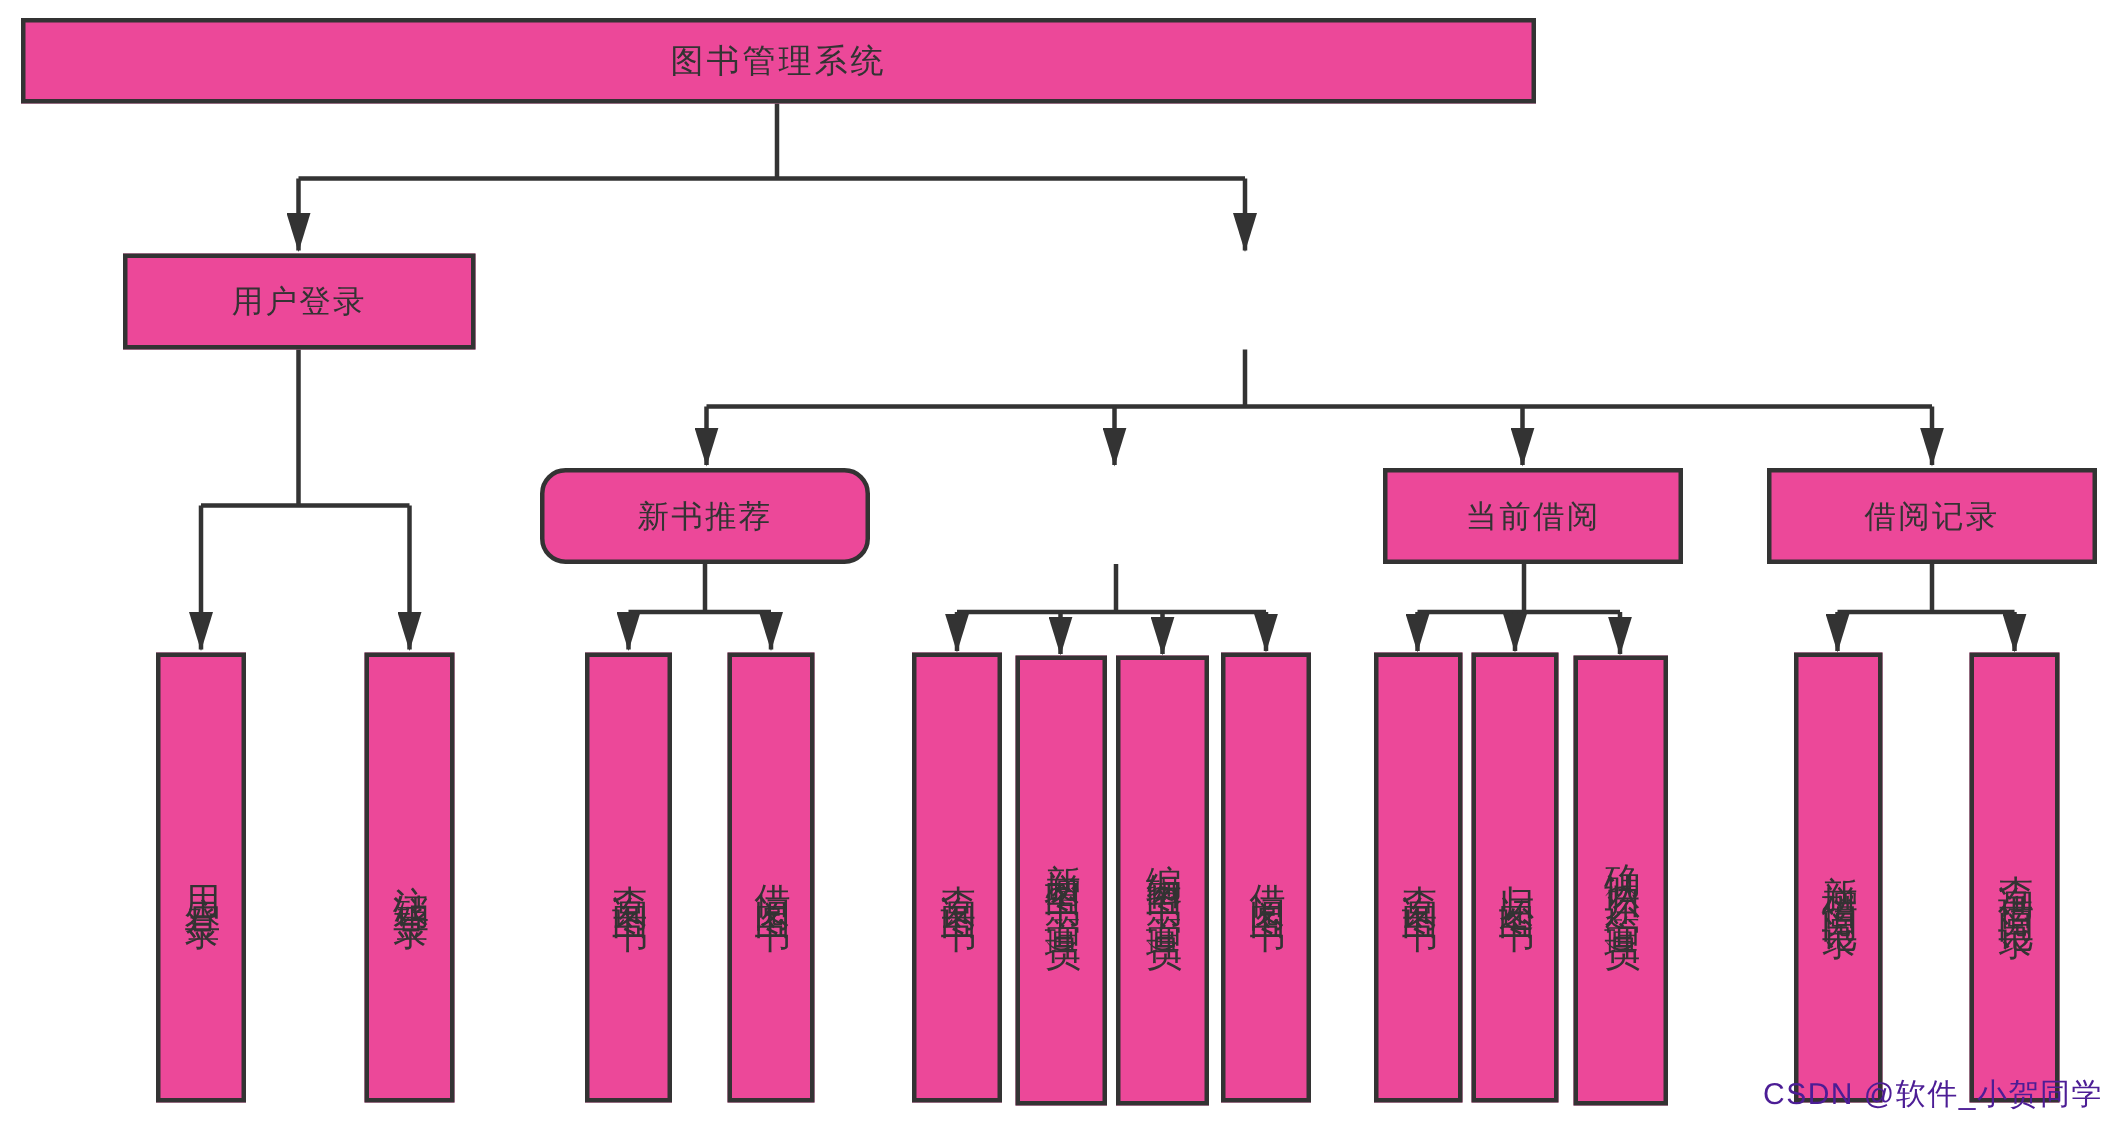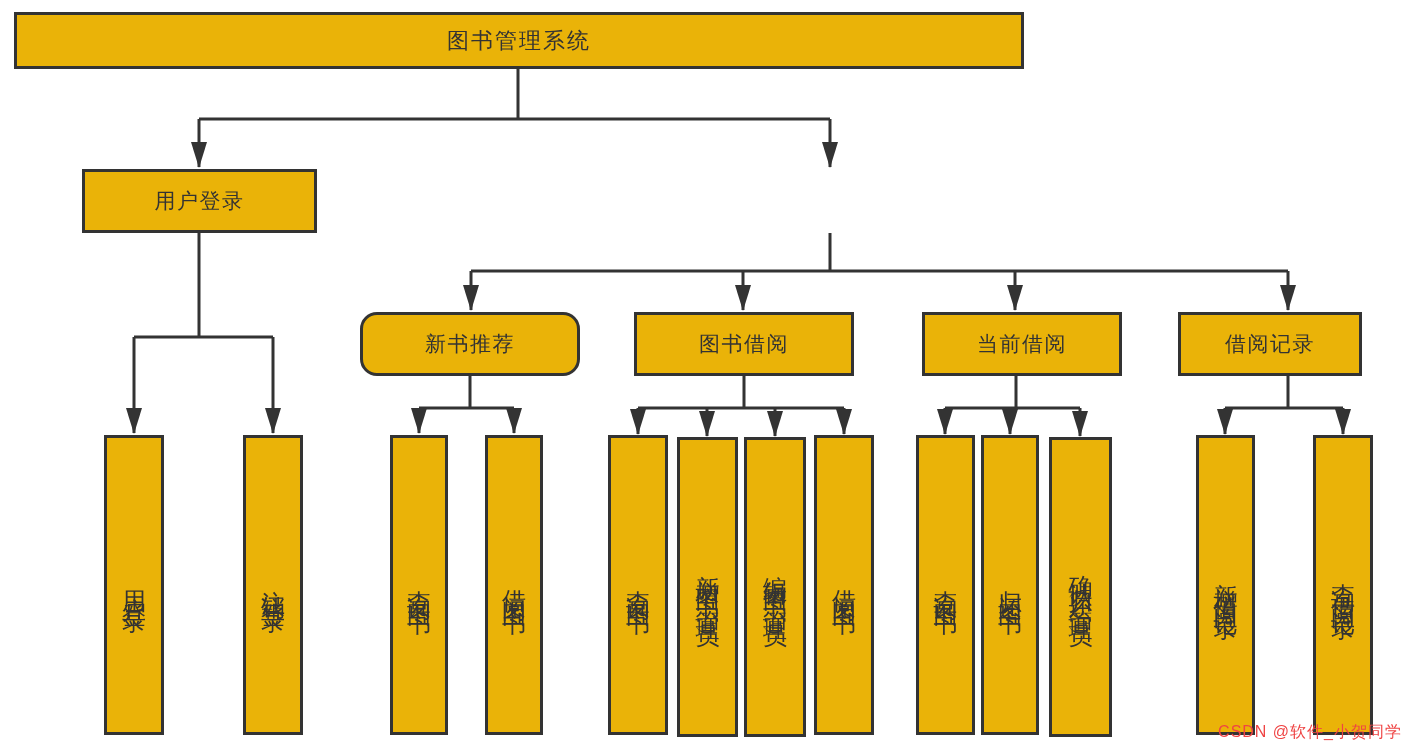--- a/index.html
+++ b/index.html
@@ -20,21 +20,21 @@
     left: 0;
     top: 0;
     width: 1405px;
     height: 747px;
     z-index: 1;
   }
   .box {
     position: absolute;
     box-sizing: border-box;
     border: 3px solid #333333;
-    background: #eab308;
+    background: #ec4899;
     display: flex;
     align-items: center;
     justify-content: center;
     color: #333333;
     z-index: 2;
   }
   .box-h .label {
     font-size: 21px;
     letter-spacing: 1.5px;
     white-space: nowrap;
@@ -47,22 +47,22 @@
     writing-mode: vertical-rl;
     text-orientation: mixed;
     font-size: 24px;
     letter-spacing: 7px;
     line-height: 1;
   }
   .watermark {
     position: absolute;
     right: 3px;
     bottom: 4px;
-    font-size: 16px;
-    color: #ef4444;
+    font-size: 20px;
+    color: #4c1d95;
     letter-spacing: 1px;
     z-index: 5;
     white-space: nowrap;
   }
 </style>
 </head>
 <body>
 
 <div class="canvas">
 
@@ -111,27 +111,24 @@
     <span class="label">图书管理系统</span>
   </div>
 
   <div class="box box-h" style="left:82px; top:169px; width:235px; height:64px;">
     <span class="label">用户登录</span>
   </div>
 
   <div class="box box-h" style="left:360px; top:312px; width:220px; height:64px;border-radius:17px;">
     <span class="label">新书推荐</span>
   </div>
-  <div class="box box-h" style="left:634px; top:312px; width:220px; height:64px;">
-    <span class="label">图书借阅</span>
-  </div>
   <div class="box box-h" style="left:906px; top:312px; width:200px; height:64px;margin-left:16px;">
     <span class="label">当前借阅</span>
   </div>
-  <div class="box box-h" style="left:1178px; top:312px; width:184px; height:64px;">
+  <div class="box box-h" style="left:1178px; top:312px; width:220px; height:64px;">
     <span class="label">借阅记录</span>
   </div>
 
   <div class="box box-v" style="left:104px; top:435px; width:60px; height:300px;">
     <span class="label">用户登录</span>
   </div>
   <div class="box box-v" style="left:243px; top:435px; width:60px; height:300px;">
     <span class="label">注销登录</span>
   </div>
 

